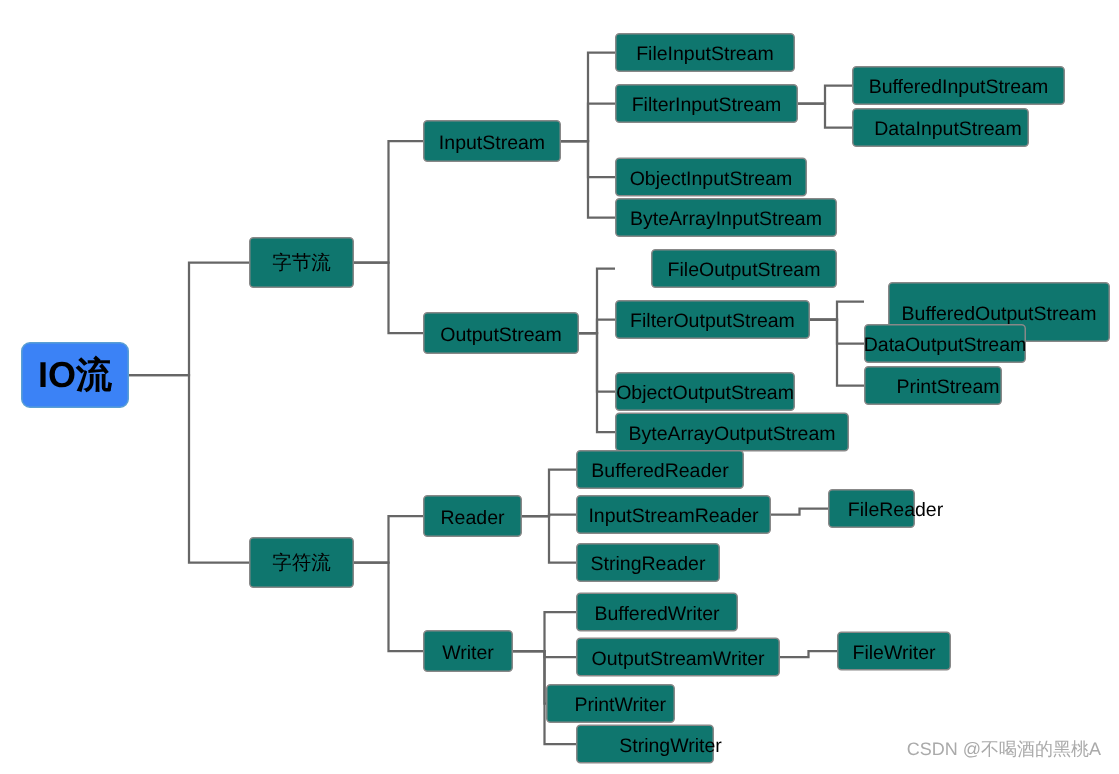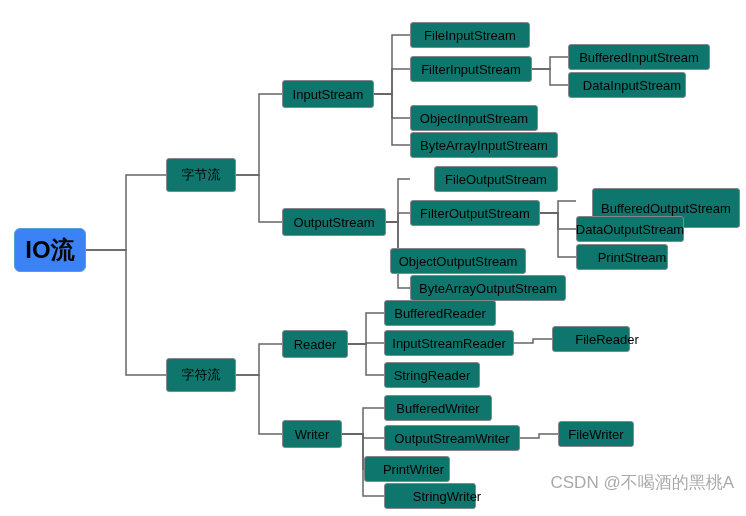--- a/index.html
+++ b/index.html
@@ -33,23 +33,23 @@
     .node-box.root {
       background: #3b82f6;
       border-color: #5a9fd4;
       font-size: 24px;
       font-weight: bold;
       border-radius: 6px;
       padding: 16px 14px;
     }
     .watermark {
       position: absolute;
-      bottom: 22px;
+      bottom: 8px;
       right: 12px;
-      font-size: 17px;
+      font-size: 12px;
       color: #aaa;
     }
   </style>
 </head>
 <body>
 
 <svg id="lines-svg">
     <polyline points="86,250 126,250 126,175 166,175" stroke="#666" stroke-width="1.5" fill="none"></polyline>
     <polyline points="86,250 126,250 126,375 166,375" stroke="#666" stroke-width="1.5" fill="none"></polyline>
     <polyline points="236,175 259,175 259,94 282,94" stroke="#666" stroke-width="1.5" fill="none"></polyline>
@@ -91,36 +91,36 @@
 <div class="node-box" style="left:282px; top:330px; width:66px; height:28px;">Reader</div>
 <div class="node-box" style="left:282px; top:420px; width:60px; height:28px;">Writer</div>
 
 <div class="node-box" style="left:410px; top:22px; width:120px; height:26px;">FileInputStream</div>
 <div class="node-box" style="left:410px; top:56px; width:122px; height:26px;">FilterInputStream</div>
 <div class="node-box" style="left:410px; top:105px; width:128px; height:26px;">ObjectInputStream</div>
 <div class="node-box" style="left:410px; top:132px; width:148px; height:26px;">ByteArrayInputStream</div>
 
 <div class="node-box" style="left:434px; top:166px; width:124px; height:26px;">FileOutputStream</div>
 <div class="node-box" style="left:410px; top:200px; width:130px; height:26px;">FilterOutputStream</div>
-<div class="node-box" style="left:390px; top:248px; width:136px; height:26px;">ObjectOutputStream</div>
+<div class="node-box" style="left:410px; top:248px; width:120px; height:26px;">ObjectOutputStream</div>
 <div class="node-box" style="left:410px; top:275px; width:156px; height:26px;">ByteArrayOutputStream</div>
 
 <div class="node-box" style="left:384px; top:300px; width:112px; height:26px;">BufferedReader</div>
 <div class="node-box" style="left:384px; top:330px; width:130px; height:26px;">InputStreamReader</div>
 <div class="node-box" style="left:384px; top:362px; width:96px; height:26px;">StringReader</div>
 
 <div class="node-box" style="left:384px; top:395px; width:108px; height:26px;">BufferedWriter</div>
 <div class="node-box" style="left:384px; top:425px; width:136px; height:26px;">OutputStreamWriter</div>
 <div class="node-box" style="left:364px; top:456px; width:86px; height:26px;padding-left:21px;">PrintWriter</div>
 <div class="node-box" style="left:384px; top:483px; width:92px; height:26px;padding-left:42px;">StringWriter</div>
 
 <div class="node-box" style="left:568px; top:44px; width:142px; height:26px;">BufferedInputStream</div>
 <div class="node-box" style="left:568px; top:72px; width:118px; height:26px;padding-left:18px;">DataInputStream</div>
 
 <div class="node-box" style="left:576px; top:188px; width:148px; height:40px;margin-left:16px;">BufferedOutputStream</div>
 <div class="node-box" style="left:576px; top:216px; width:108px; height:26px;">DataOutputStream</div>
 <div class="node-box" style="left:576px; top:244px; width:92px; height:26px;padding-left:28px;">PrintStream</div>
 
-<div class="node-box" style="left:552px; top:326px; width:78px; height:26px;padding-left:40px;">FileReader</div>
+<div class="node-box" style="left:552px; top:326px; width:58px; height:26px;padding-left:40px;">FileReader</div>
 
 <div class="node-box" style="left:558px; top:421px; width:76px; height:26px;">FileWriter</div>
 
 <div class="watermark">CSDN @不喝酒的黑桃A</div>
 
 </body></html>

